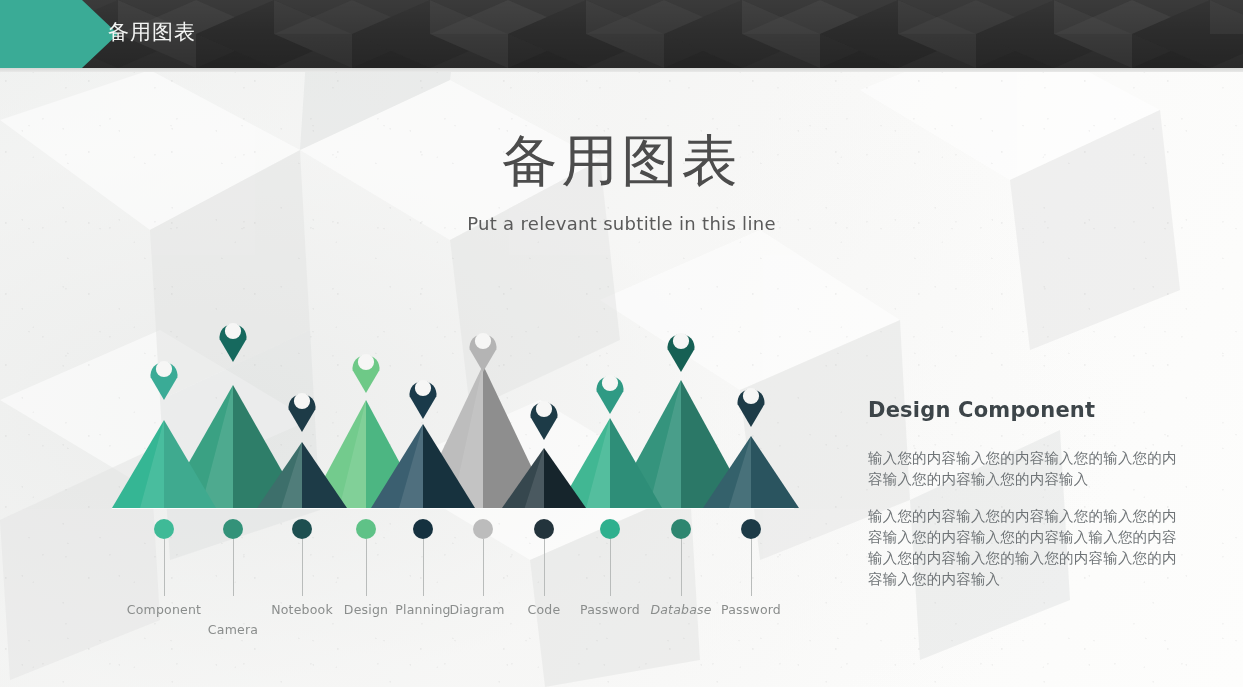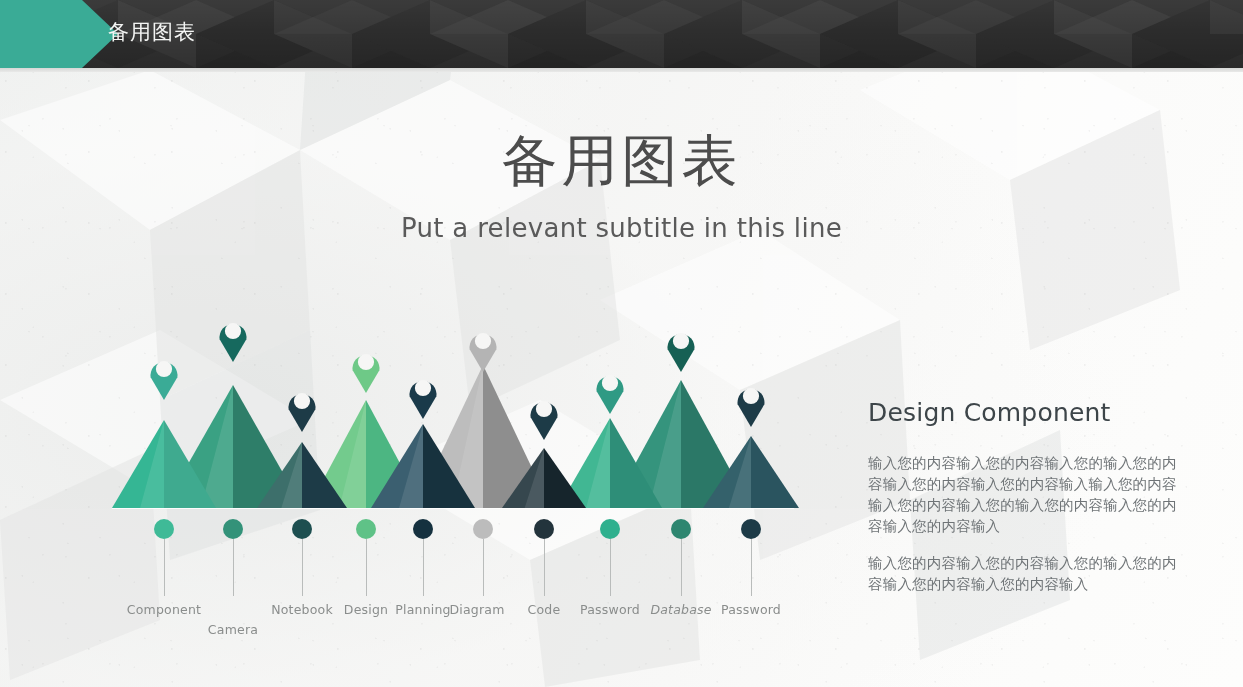--- a/index.html
+++ b/index.html
@@ -54,27 +54,27 @@
   }
 
   
   .main-title{
     position:absolute;left:0;top:133px;width:1243px;text-align:center;
     font-size:56px;color:#4c4c4c;letter-spacing:4px;line-height:1;
     font-weight:400;
   }
   .sub-title{
     position:absolute;left:0;top:213px;width:1243px;text-align:center;
-    font-size:26px;color:#5a5a5a;letter-spacing:.3px;font-weight:400;
+    font-size:18px;color:#5a5a5a;letter-spacing:.3px;font-weight:400;
   }
 
   
   .panel{position:absolute;left:868px;top:398px;width:320px;}
   .panel-heading{
-    font-size:25px;font-weight:normal;color:#3d4549;letter-spacing:.2px;margin:0 0 26px 0;
+    font-size:21px;font-weight:bold;color:#3d4549;letter-spacing:.2px;margin:0 0 26px 0;
   }
   .panel-p{
     font-size:14.5px;color:#6f7477;line-height:21px;margin:0 0 16px 0;
     letter-spacing:.2px;
   }
 
   
   .chart{position:absolute;left:0;top:0;width:1243px;height:687px;}
   .mountains{position:absolute;left:0;top:0;}
   .pins{position:absolute;left:0;top:0;}
@@ -170,22 +170,22 @@
     </svg>
     <div class="header-title">备用图表</div>
   </div>
   <div class="header-rule"></div>
 
   <div class="main-title">备用图表</div>
   <div class="sub-title">Put a relevant subtitle in this line</div>
 
   <div class="panel">
     <div class="panel-heading">Design Component</div>
+    <p class="panel-p">输入您的内容输入您的内容输入您的输入您的内容输入您的内容输入您的内容输入</p>
     <p class="panel-p">输入您的内容输入您的内容输入您的输入您的内容输入您的内容输入您的内容输入输入您的内容输入您的内容输入您的输入您的内容输入您的内容输入您的内容输入</p>
-    <p class="panel-p">输入您的内容输入您的内容输入您的输入您的内容输入您的内容输入您的内容输入</p>
   </div>
 
   <div class="chart">
     <svg class="mountains" width="1243" height="687" viewBox="0 0 1243 687">
         <g>
           <polygon points="483,365 415,508 483,508" fill="#bdbdbd"></polygon>
           <polygon points="483,365 483,508 551,508" fill="#8e8e8e"></polygon>
           <polygon points="483,365 451.72,508 483,508" fill="#ffffff" opacity="0.10"></polygon>
         </g>
         <g>

